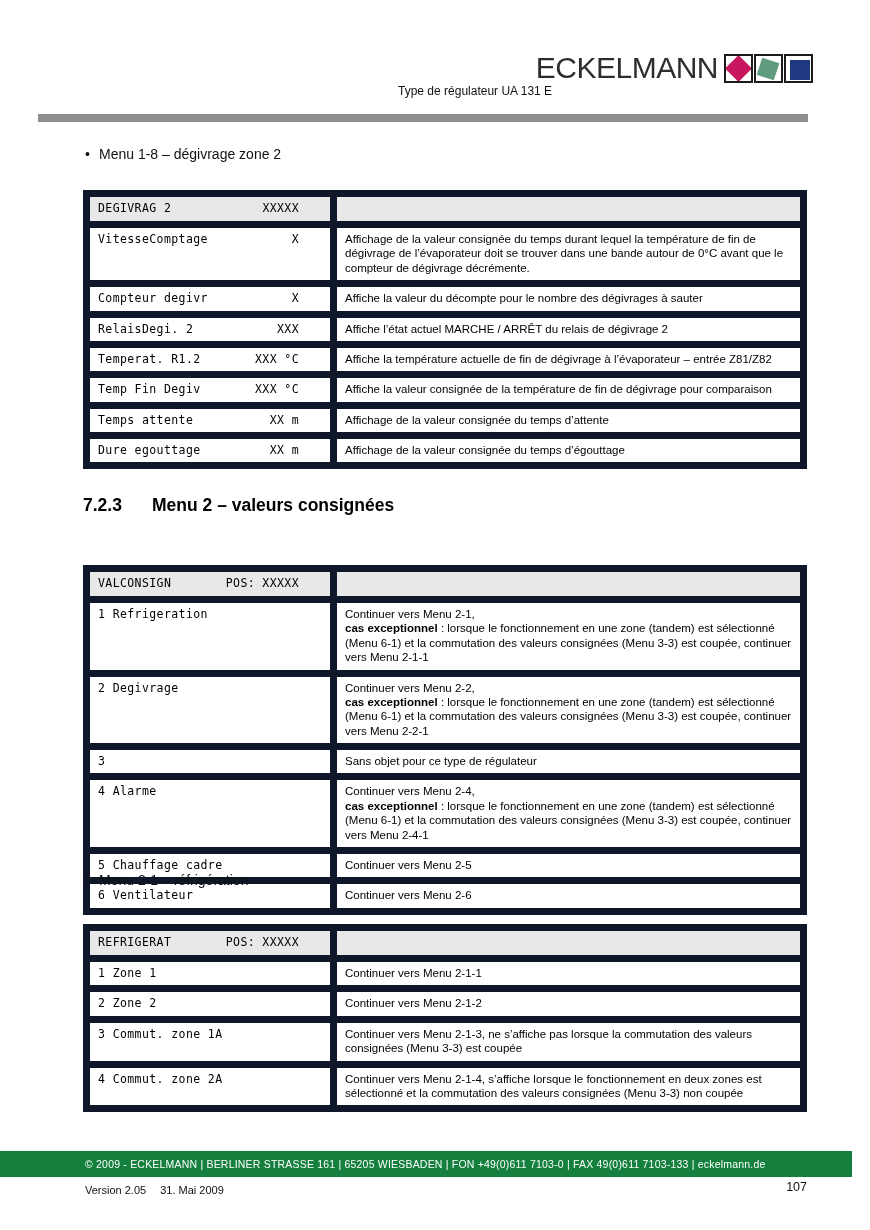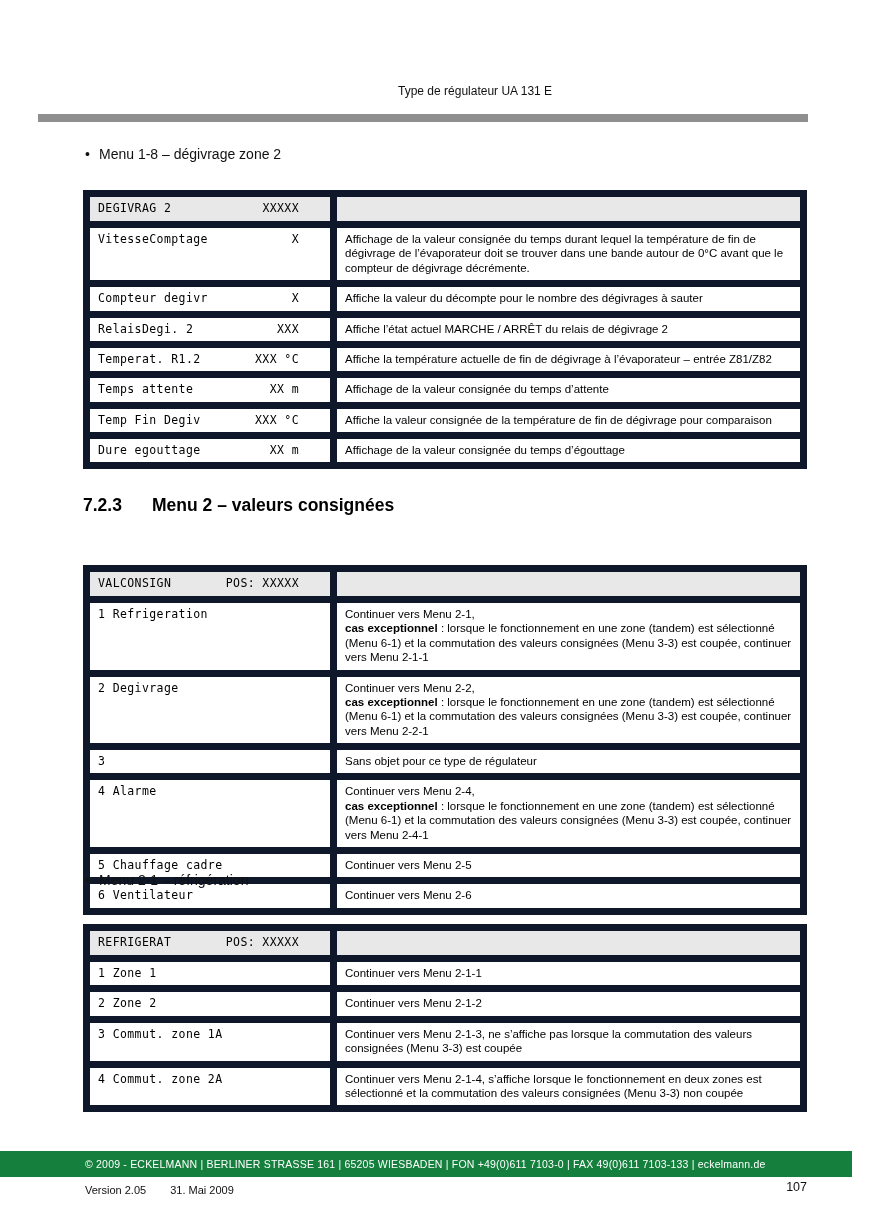--- a/index.html
+++ b/index.html
@@ -46,28 +46,42 @@
   .kv{display:flex;justify-content:space-between;}
   .kv .v{margin-right:23px;white-space:pre;}
   .b{font-weight:bold;}
   
   .footer-bar{
     position:absolute;top:1151px;left:0;width:852px;height:26px;background:#15803d;
     display:flex;align-items:center;
   }
   .footer-bar-text{margin-left:85px;font-size:10.5px;color:#ffffff;letter-spacing:0.2px;}
   .version-line{position:absolute;top:1184px;left:85px;font-size:11px;color:#111;}
-  .version-line .date{margin-left:24px;}
+  .version-line .date{margin-left:14px;}
   .page-number{position:absolute;top:1180px;right:63px;font-size:12.5px;color:#111;}
 </style>
 </head>
 <body>
 
 <div class="page">
 
+  <div class="logo">
+    <div class="logo-text">ECKELMANN</div>
+    <div class="logo-marks">
+      <div class="logo-box">
+          <div class="sq sq-magenta"></div>
+        </div>
+      <div class="logo-box">
+          <div class="sq sq-green"></div>
+        </div>
+      <div class="logo-box">
+          <div class="sq sq-blue"></div>
+        </div>
+    </div>
+  </div>
   <div class="doc-type">Type de régulateur UA 131 E</div>
   <div class="gray-bar"></div>
 
   <div class="bullet-line" style="top:146px;">
     <span class="bullet-dot">•</span><span>Menu 1-8 – dégivrage zone 2</span>
   </div>
 
   <table class="ptable" style="top:190px;">
     <colgroup>
         <col style="width:247px">
@@ -115,34 +129,34 @@
             <div class="kv">
               <span>Temperat. R1.2</span>
               <span class="v">XXX °C</span>
             </div>
           </td>
       <td>Affiche la température actuelle de fin de dégivrage à l’évaporateur – entrée Z81/Z82</td>
     </tr>
     <tr>
       <td class="mono">
             <div class="kv">
+              <span>Temp Fin Degiv</span>
+              <span class="v">XXX °C</span>
+            </div>
+          </td>
+      <td>Affiche la valeur consignée de la température de fin de dégivrage pour comparaison</td>
+    </tr>
+    <tr>
+      <td class="mono">
+            <div class="kv">
               <span>Temps attente</span>
               <span class="v">XX m</span>
             </div>
           </td>
       <td>Affichage de la valeur consignée du temps d’attente</td>
-    </tr>
-    <tr>
-      <td class="mono">
-            <div class="kv">
-              <span>Temp Fin Degiv</span>
-              <span class="v">XXX °C</span>
-            </div>
-          </td>
-      <td>Affiche la valeur consignée de la température de fin de dégivrage pour comparaison</td>
     </tr>
     <tr>
       <td class="mono">
             <div class="kv">
               <span>Dure egouttage</span>
               <span class="v">XX m</span>
             </div>
           </td>
       <td>Affichage de la valeur consignée du temps d’égouttage</td>
     </tr>

